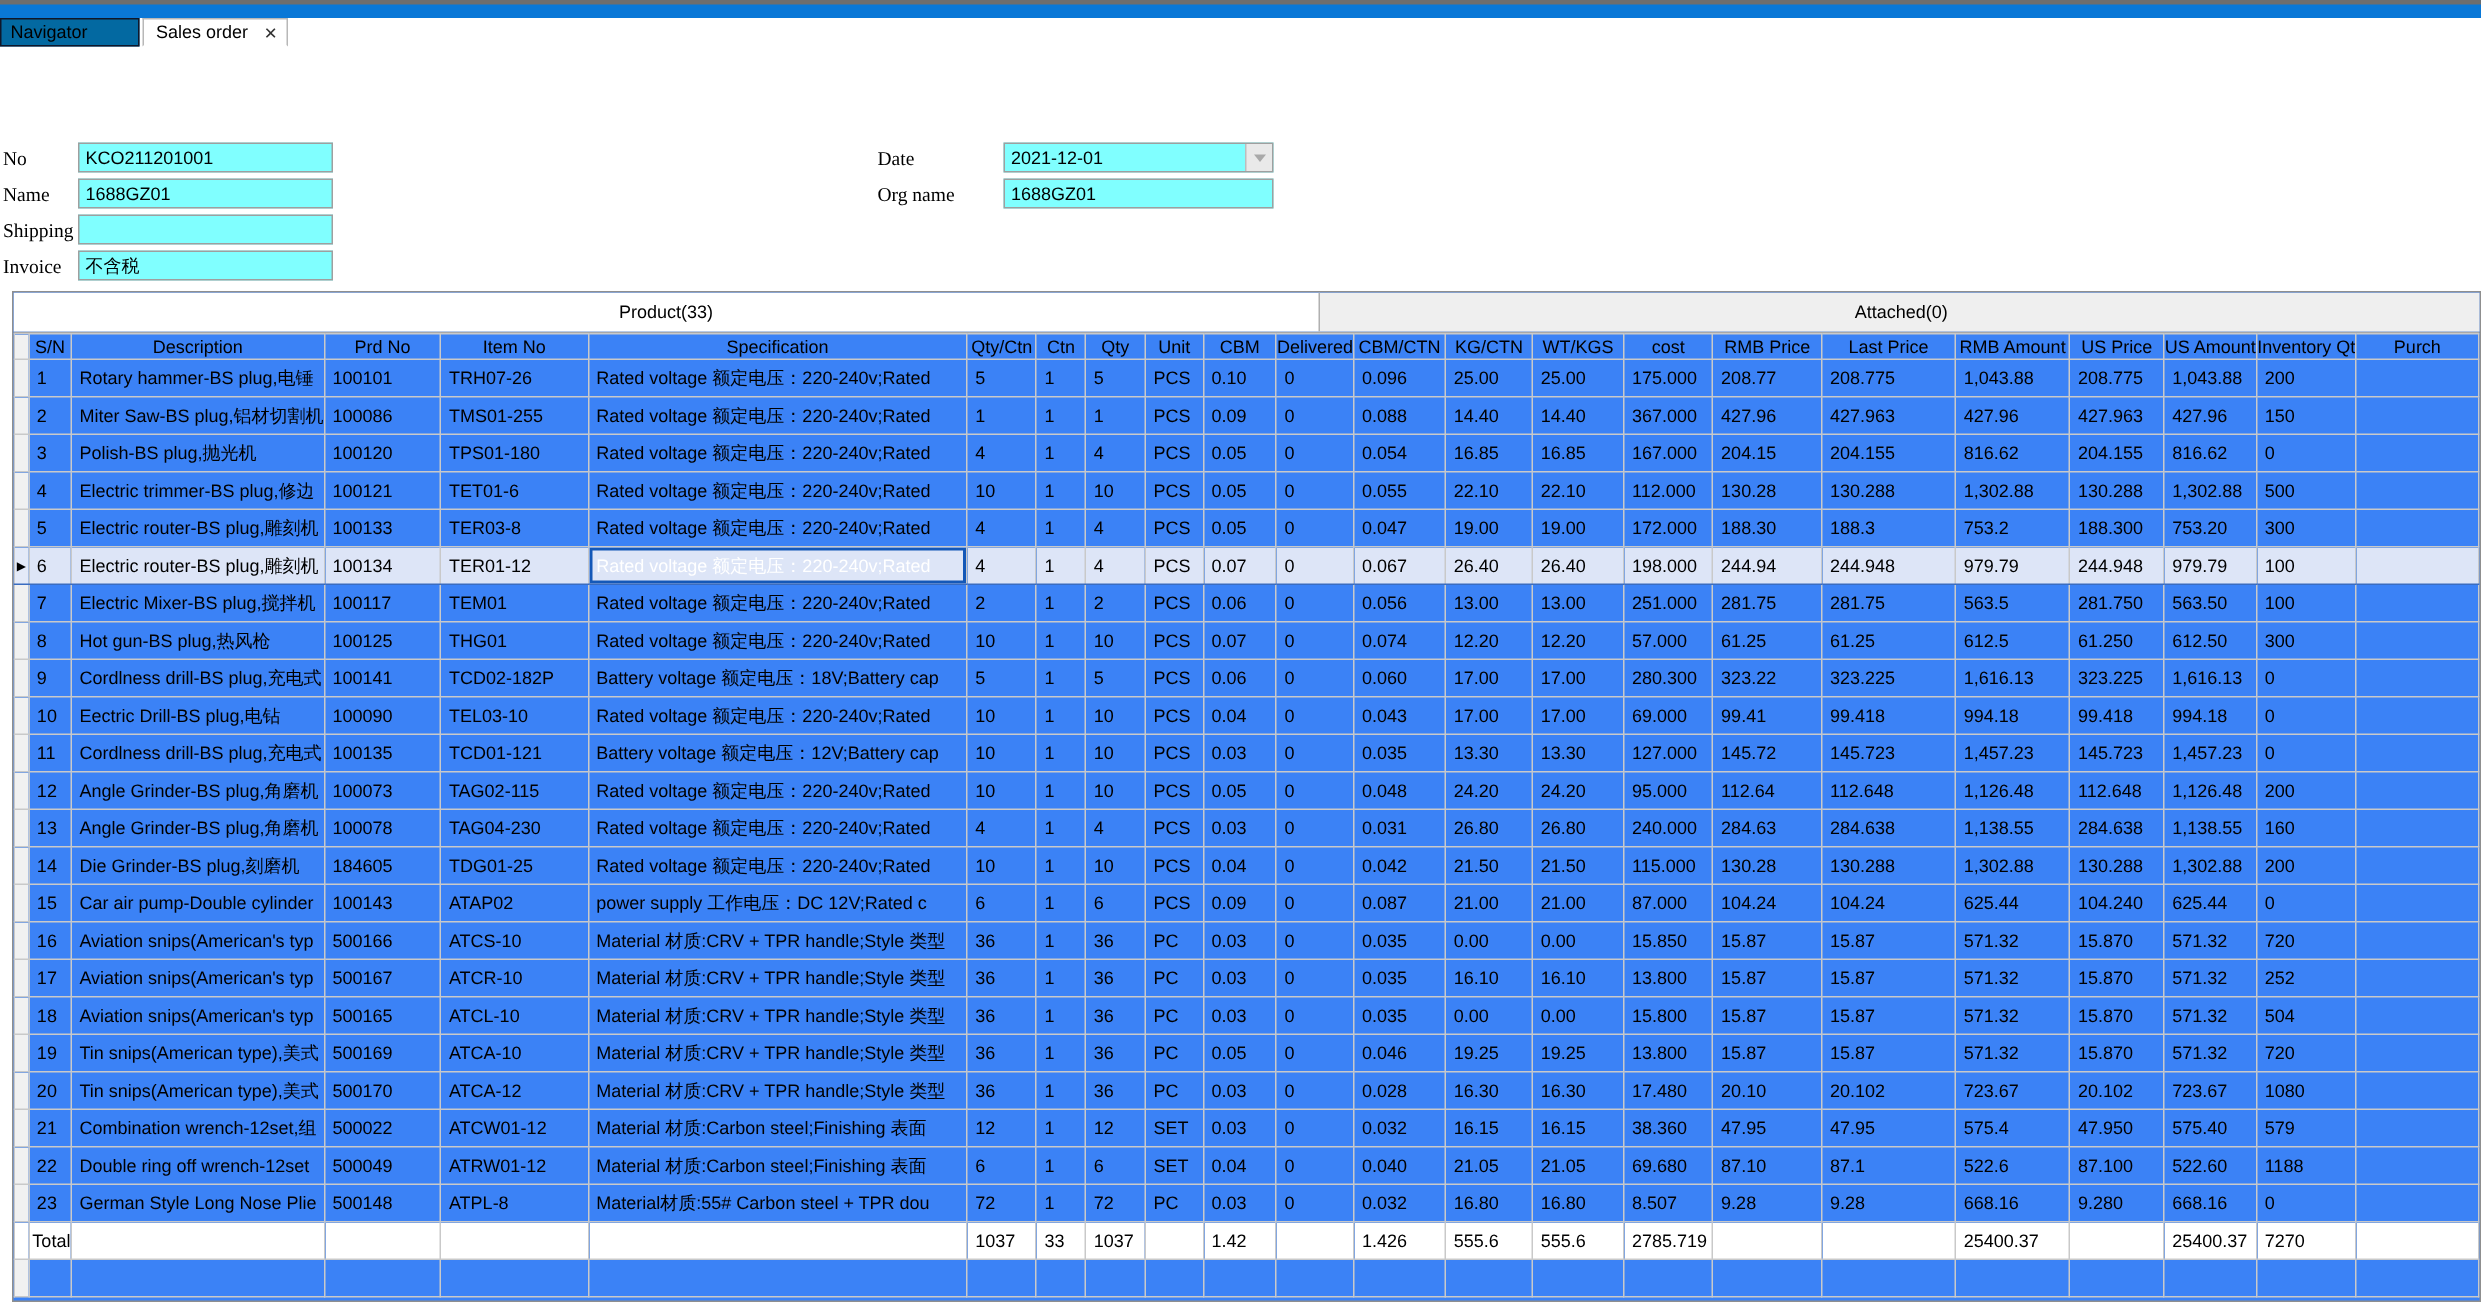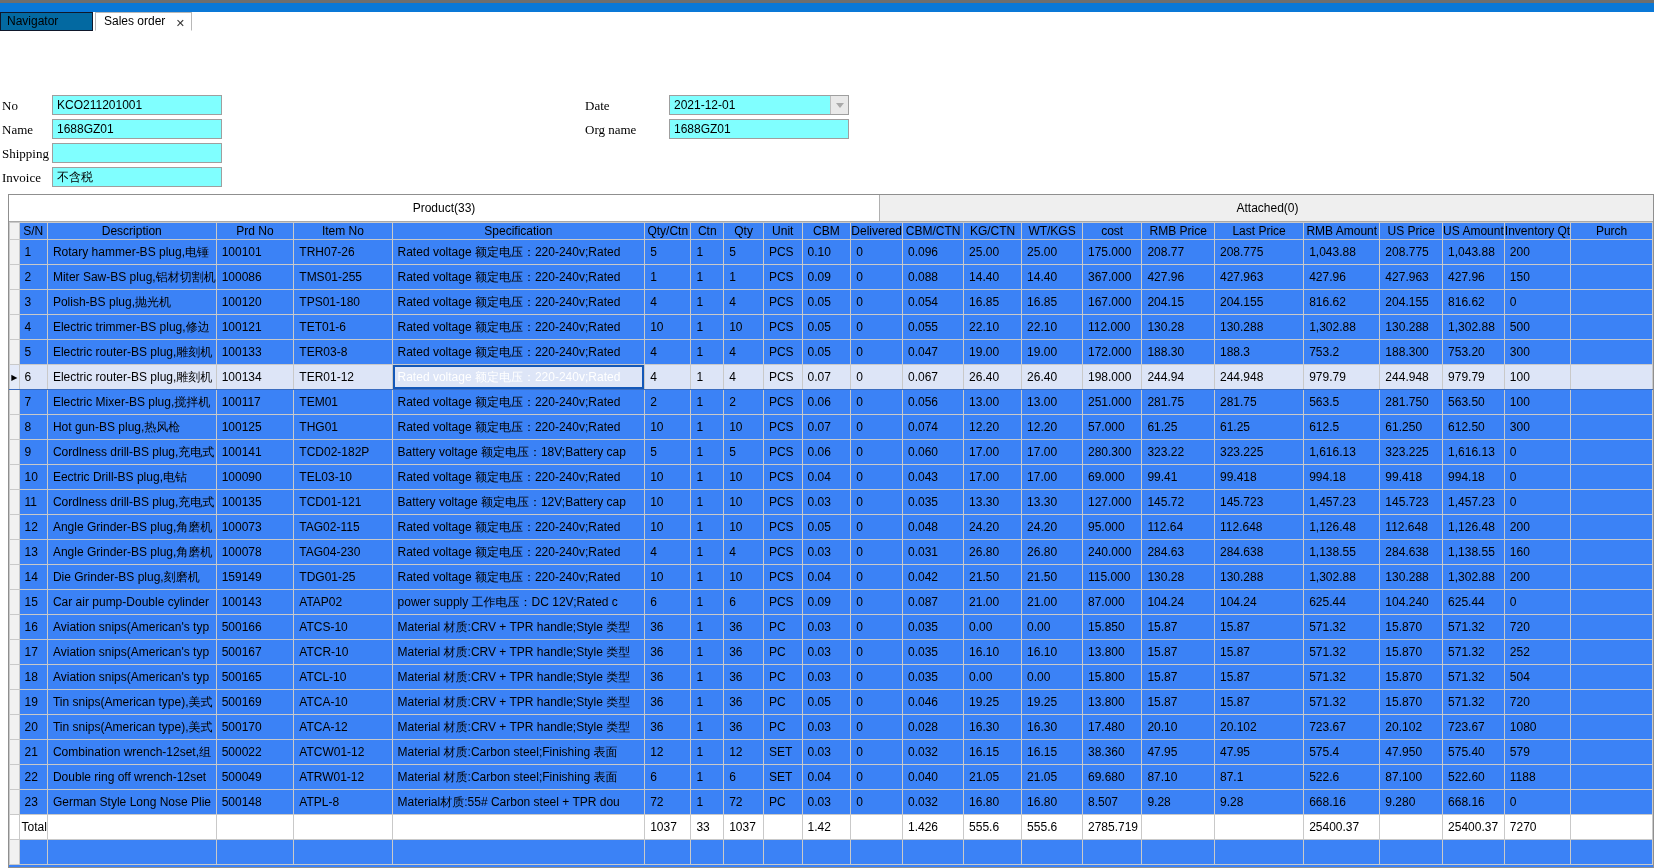--- a/index.html
+++ b/index.html
@@ -481,21 +481,21 @@
             <td>1,138.55</td>
             <td>284.638</td>
             <td>1,138.55</td>
             <td>160</td>
             <td></td>
           </tr>
           <tr>
             <td class="gutter"></td>
             <td>14</td>
             <td>Die Grinder-BS plug,刻磨机</td>
-            <td>159149</td>
+            <td>184605</td>
             <td>TDG01-25</td>
             <td>Rated voltage 额定电压：220-240v;Rated</td>
             <td>10</td>
             <td>1</td>
             <td>10</td>
             <td>PCS</td>
             <td>0.04</td>
             <td>0</td>
             <td>0.042</td>
             <td>21.50</td>

